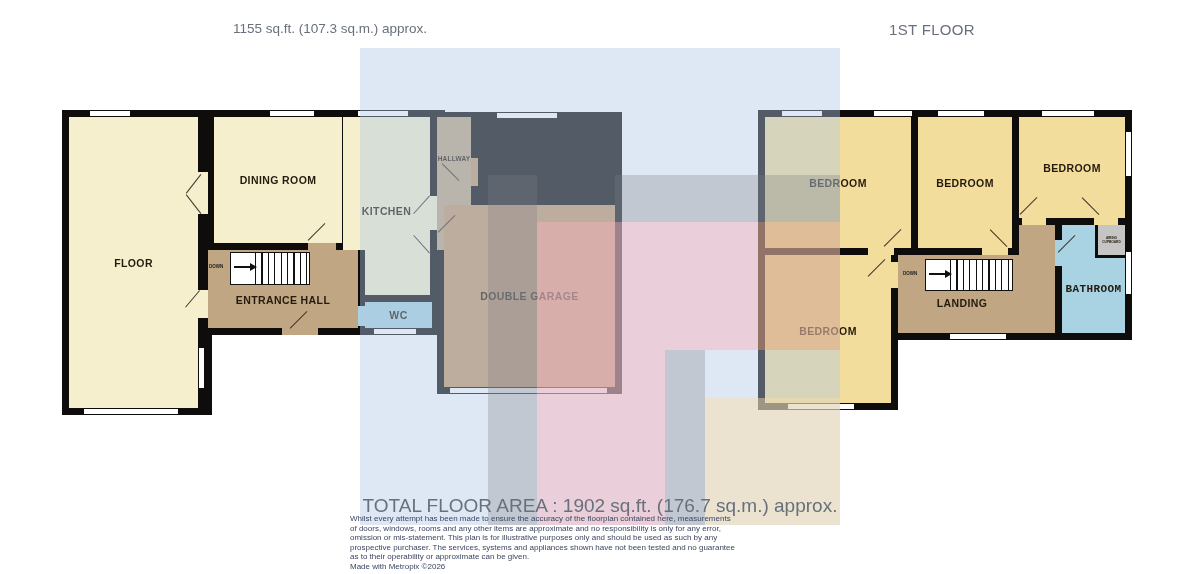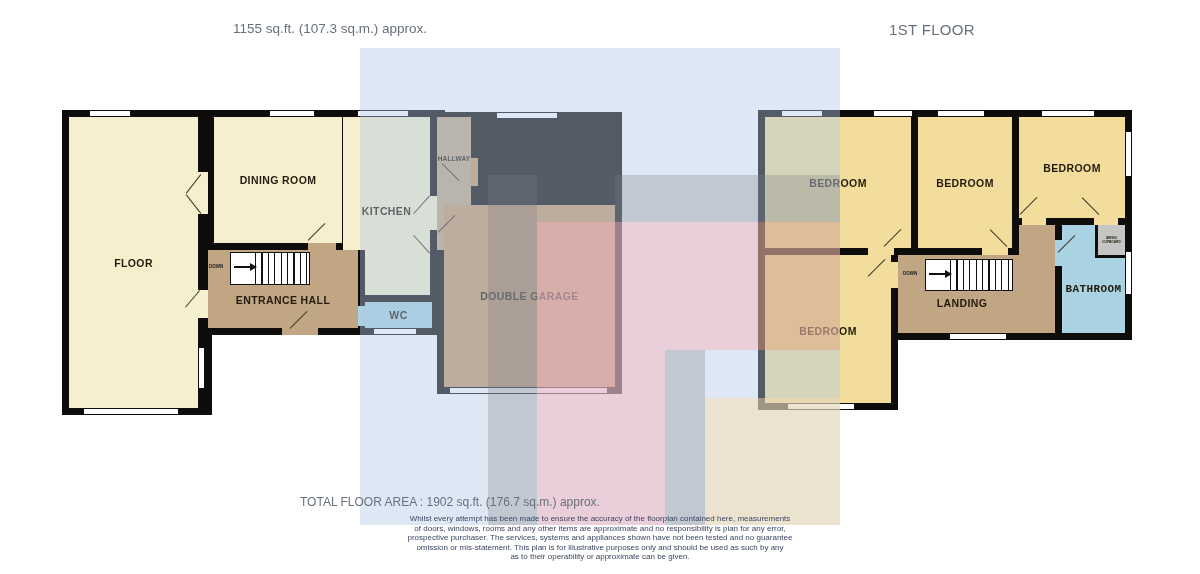--- a/index.html
+++ b/index.html
@@ -18,22 +18,22 @@
   .stairs{position:absolute;background:#fff;border:1.2px solid #111;box-sizing:border-box;z-index:3;}
   .treads{position:absolute;top:0;bottom:0;right:0;background:repeating-linear-gradient(90deg,#111 0 1.2px,transparent 1.2px 6.4px);}
   .arrow-line{position:absolute;height:2px;background:#111;z-index:4;}
   .arrow-head{position:absolute;width:0;height:0;border-left:7px solid #111;border-top:4.5px solid transparent;border-bottom:4.5px solid transparent;z-index:4;}
   .down-lbl{position:absolute;font-size:4.5px;font-weight:bold;color:#222;z-index:4;letter-spacing:0;}
   .door{position:absolute;width:1.4px;background:#42362a;z-index:3;}
   .overlay{position:absolute;z-index:5;pointer-events:none;}
   .floor-header{position:absolute;text-align:center;color:#68707b;z-index:8;}
   .floor-header .t{font-size:15px;letter-spacing:.3px;}
   .floor-header .a{font-size:13.5px;}
-  .footer-total{position:absolute;color:#68707b;font-size:12px;z-index:8;}
-  .footer-disc{position:absolute;text-align:center;color:#3c4660;font-size:8px;line-height:9.6px;z-index:8;}
+  .footer-total{position:absolute;text-align:center;color:#68707b;font-size:19px;z-index:8;}
+  .footer-disc{position:absolute;text-align:left;color:#3c4660;font-size:8px;line-height:9.6px;z-index:8;}
   .footer-disc div{white-space:nowrap;}
 </style>
 </head>
 <body>
 
 <div id="scene">
 
   <div class="floor-header" style="left:130px;top:21px;width:400px;">
     <div class="a">1155 sq.ft. (107.3 sq.m.) approx.</div>
   </div>
@@ -160,19 +160,20 @@
   <div class="overlay" style="left: 615px; top: 175px; width: 225px; height: 47px; background: rgba(125, 125, 128, 0.3);"></div>
   <div class="overlay" style="left: 665px; top: 350px; width: 40px; height: 175px; background: rgba(125, 125, 128, 0.3);"></div>
   <div class="overlay" style="left: 537px; top: 222px; width: 128px; height: 303px; background: rgba(248, 175, 185, 0.45);"></div>
   <div class="overlay" style="left: 665px; top: 222px; width: 93px; height: 128px; background: rgba(248, 175, 185, 0.45);"></div>
   <div class="overlay" style="left: 705px; top: 398px; width: 135px; height: 127px; background: rgba(250, 222, 165, 0.45);"></div>
   <div class="overlay" style="left: 758px; top: 222px; width: 82px; height: 128px; background: rgba(240, 155, 105, 0.4);"></div>
 
   <div class="footer-total" style="left:300px;top:495px;width:600px;">TOTAL FLOOR AREA : 1902 sq.ft. (176.7 sq.m.) approx.</div>
   <div class="footer-disc" style="left:350px;top:514px;width:500px;">
     <div>Whilst every attempt has been made to ensure the accuracy of the floorplan contained here, measurements</div>
-    <div>of doors, windows, rooms and any other items are approximate and no responsibility is plan for any error,</div>
+    <div>of doors, windows, rooms and any other items are approximate and no responsibility is only for any error,</div>
+    <div>omission or mis-statement. This plan is for illustrative purposes only and should be used as such by any</div>
     <div>prospective purchaser. The services, systems and appliances shown have not been tested and no guarantee</div>
-    <div>omission or mis-statement. This plan is for illustrative purposes only and should be used as such by any</div>
     <div>as to their operability or approximate can be given.</div>
+    <div>Made with Metropix ©2026</div>
   </div>
 
 </div>
 
 </body></html>

